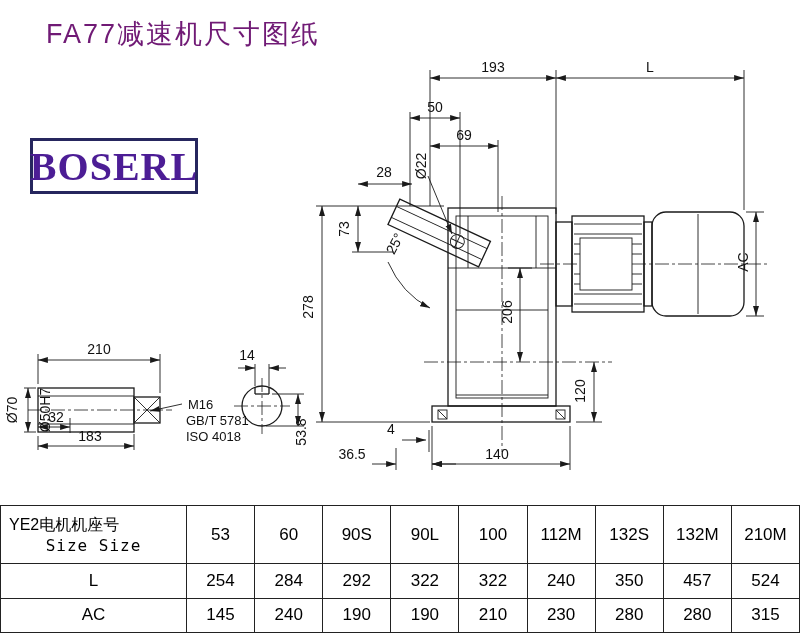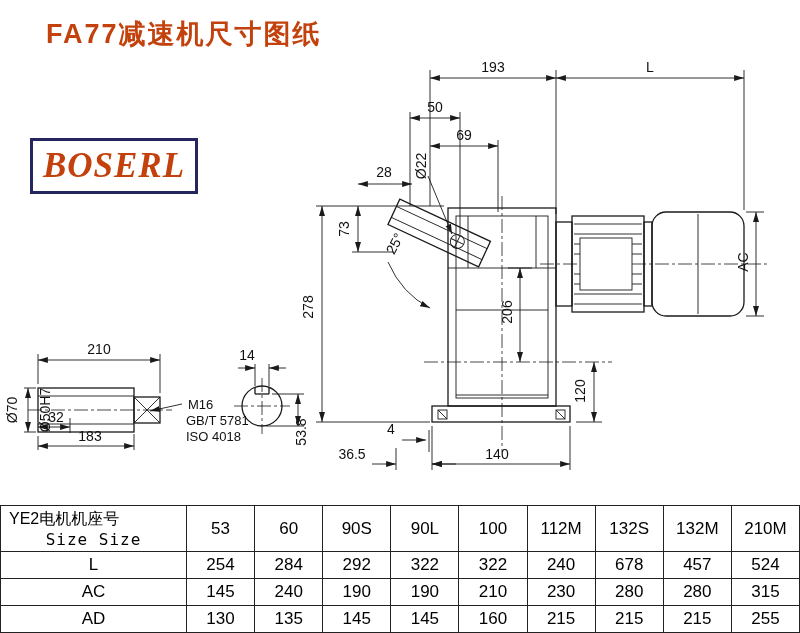--- a/index.html
+++ b/index.html
@@ -1,25 +1,25 @@
 <!DOCTYPE html>
 <html><head>
 <meta charset="utf-8">
 <style>
   html,body{margin:0;padding:0;background:#fff;}
   .stage{position:relative;width:800px;height:633px;background:#fff;overflow:hidden;
          font-family:"Liberation Sans",sans-serif;color:#111;}
   .drawing{position:absolute;left:0;top:0;}
-  .page-title{position:absolute;left:46px;top:16px;font-size:27px;font-weight:bold;
-              letter-spacing:2px;color:#c2410c;}
+  .page-title{position:absolute;left:46px;top:16px;font-size:27px;font-weight:normal;
+              letter-spacing:2px;color:#701a75;}
   .logo-box{position:absolute;left:30px;top:138px;width:162px;height:50px;
             border:3px solid #26265e;display:flex;align-items:center;justify-content:center;
             background:#fff;}
-  .logo-text{font-family:"Liberation Serif",serif;font-size:35px;font-weight:bold;
-             color:#c2410c;letter-spacing:1px;font-style:italic;}
+  .logo-text{font-family:"Liberation Serif",serif;font-size:40px;font-weight:bold;
+             color:#4c1d95;letter-spacing:1px;}
   
   .obj{stroke:#1a1a1a;stroke-width:1.3;fill:none;}
   .objthin{stroke:#1a1a1a;stroke-width:0.9;fill:none;}
   .dim{stroke:#1a1a1a;stroke-width:0.9;fill:none;}
   .cl{stroke:#1a1a1a;stroke-width:0.8;fill:none;stroke-dasharray:14 3 3 3;}
   .dtxt{font-family:"Liberation Sans",sans-serif;font-size:14px;fill:#111;}
   .ctxt{font-family:"Liberation Sans",sans-serif;font-size:13px;fill:#111;}
   
   .size-table{position:absolute;left:0;top:505px;width:800px;height:128px;
               border-collapse:collapse;table-layout:fixed;background:#fff;}
@@ -302,44 +302,32 @@
       <th>210M</th>
     </tr>
     <tr class="val-row">
       <td>L</td>
       <td>254</td>
       <td>284</td>
       <td>292</td>
       <td>322</td>
       <td>322</td>
       <td>240</td>
-      <td>678</td>
+      <td>350</td>
       <td>457</td>
       <td>524</td>
     </tr>
     <tr class="val-row">
       <td>AC</td>
       <td>145</td>
       <td>240</td>
       <td>190</td>
       <td>190</td>
       <td>210</td>
       <td>230</td>
       <td>280</td>
       <td>280</td>
       <td>315</td>
     </tr>
-    <tr class="val-row">
-      <td>AD</td>
-      <td>130</td>
-      <td>135</td>
-      <td>145</td>
-      <td>145</td>
-      <td>160</td>
-      <td>215</td>
-      <td>215</td>
-      <td>215</td>
-      <td>255</td>
-    </tr>
   </tbody>
     </table>
 
 </div>
 
 </body></html>

